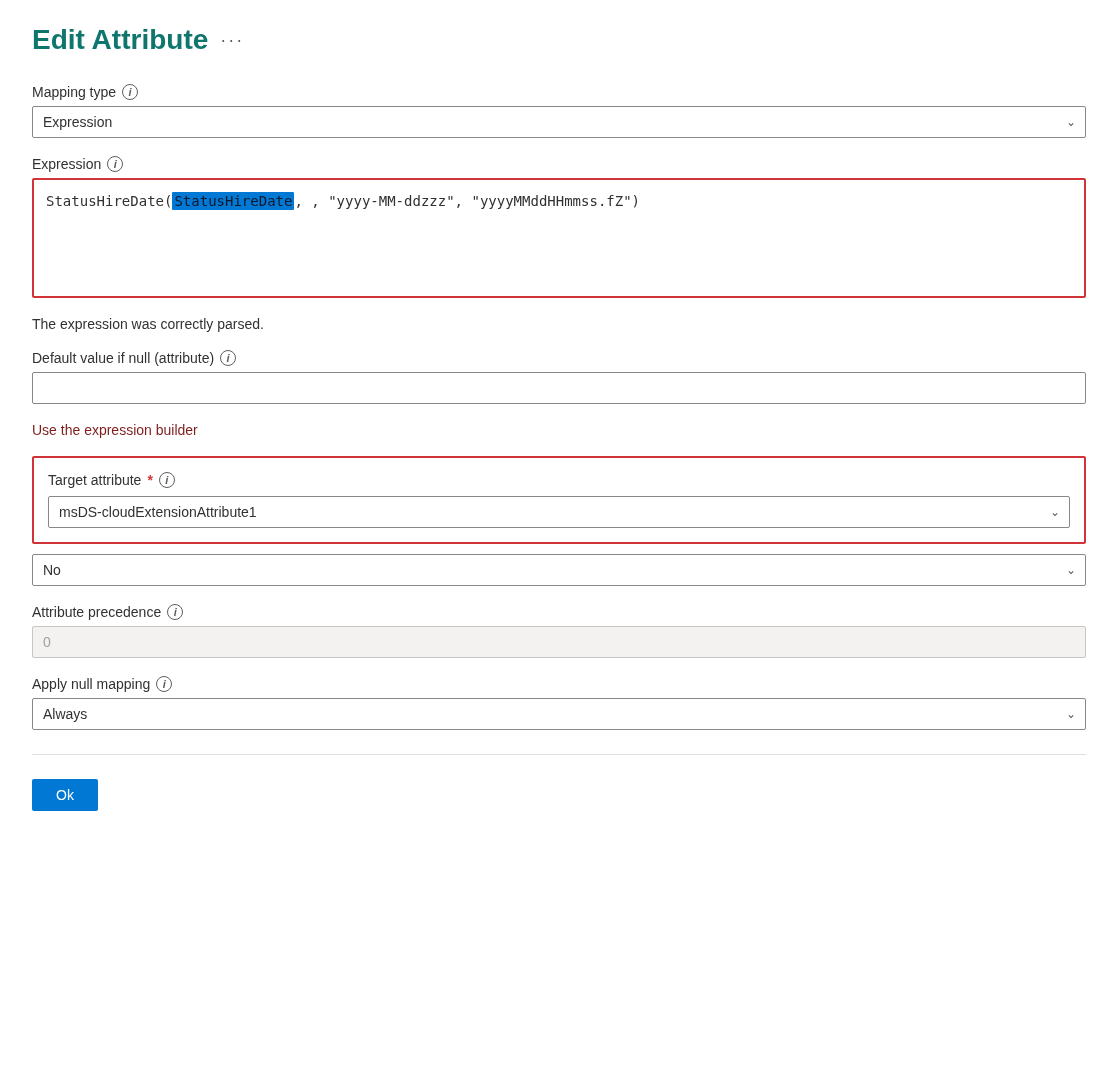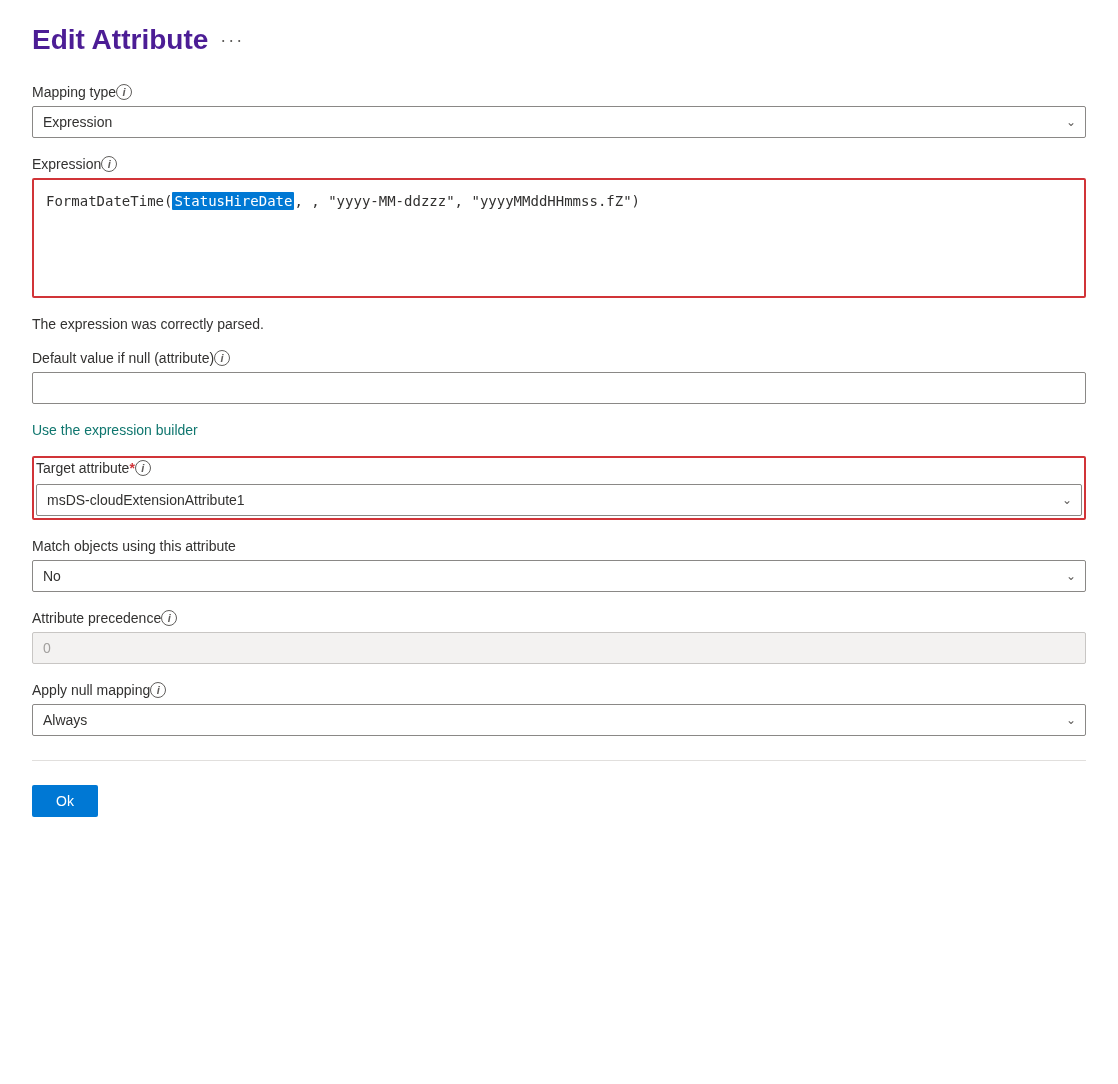--- a/index.html
+++ b/index.html
@@ -21,37 +21,38 @@
     .page-header {
       display: flex;
       align-items: center;
       gap: 12px;
       margin-bottom: 28px;
     }
 
     .page-title {
       font-size: 28px;
       font-weight: 600;
-      color: #4c1d95;
+      color: #0f766e;
     }
 
     .more-options-icon {
       color: #605e5c;
       font-size: 18px;
       cursor: pointer;
       letter-spacing: 2px;
     }
 
     .form-section {
       margin-bottom: 18px;
     }
 
     .field-label {
       display: flex;
       align-items: center;
+      gap: 6px;
       margin-bottom: 6px;
       font-size: 14px;
       color: #323130;
       font-weight: 400;
     }
 
     .field-label .required-star {
       color: #d13438;
       font-weight: 600;
     }
@@ -109,21 +110,21 @@
       font-size: 14px;
       color: #323130;
       font-family: 'Segoe UI', monospace, Arial, sans-serif;
       min-height: 120px;
       line-height: 1.6;
       background: #ffffff;
     }
 
     .expression-text-container .highlight {
       background-color: #0078d4;
-      color: #ffffff;
+      color: #0f172a;
       padding: 1px 2px;
       border-radius: 1px;
     }
 
     .parsed-message {
       font-size: 14px;
       color: #323130;
     }
 
     .default-value-input {
@@ -131,33 +132,33 @@
       border: 1px solid #8a8886;
       border-radius: 2px;
       padding: 7px 10px;
       font-size: 14px;
       color: #323130;
       background: #ffffff;
       outline: none;
     }
 
     .expression-builder-link {
-      color: #0f766e;
+      color: #7f1d1d;
       font-size: 14px;
       cursor: pointer;
       text-decoration: none;
       display: inline-block;
       margin-bottom: 18px;
     }
 
     .target-attribute-section {
       border: 2px solid #d13438;
       border-radius: 2px;
-      padding: 2px;
-      margin-bottom: 18px;
+      padding: 14px;
+      margin-bottom: 10px;
     }
 
     .target-attribute-section .field-label {
       margin-bottom: 8px;
     }
 
     .matching-precedence-input {
       width: 100%;
       border: 1px solid #c8c6c4;
       border-radius: 2px;
@@ -212,21 +213,21 @@
   </div>
 </div>
 
 
 <div class="form-section">
   <div class="field-label">
     <span>Expression</span>
     <span class="info-icon">i</span>
   </div>
   <div class="expression-text-container" contenteditable="true" style="">
-    <span>FormatDateTime(</span><span class="highlight">StatusHireDate</span><span>, , "yyyy-MM-ddzzz", "yyyyMMddHHmmss.fZ")</span>
+    <span>StatusHireDate(</span><span class="highlight">StatusHireDate</span><span>, , "yyyy-MM-ddzzz", "yyyyMMddHHmmss.fZ")</span>
   </div>
 </div>
 
 
 <div class="parsed-message form-section">The expression was correctly parsed.</div>
 
 
 <div class="form-section">
   <div class="field-label">
     <span>Default value if null (attribute)</span>
@@ -249,23 +250,20 @@
     <select class="select-field">
       <option>msDS-cloudExtensionAttribute1</option>
       <option>msDS-cloudExtensionAttribute2</option>
     </select>
     <span class="chevron-down-icon">⌄</span>
   </div>
 </div>
 
 
 <div class="form-section">
-  <div class="field-label">
-    <span>Match objects using this attribute</span>
-  </div>
   <div class="select-wrapper">
     <select class="select-field">
       <option>No</option>
       <option>Yes</option>
     </select>
     <span class="chevron-down-icon">⌄</span>
   </div>
 </div>
 
 

